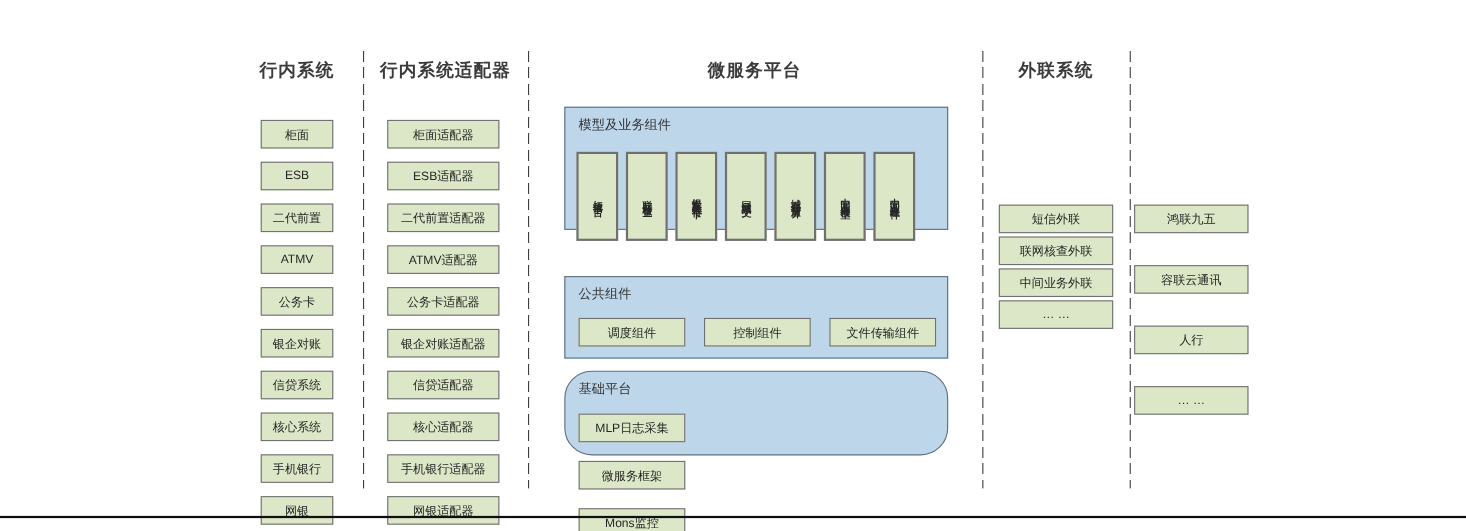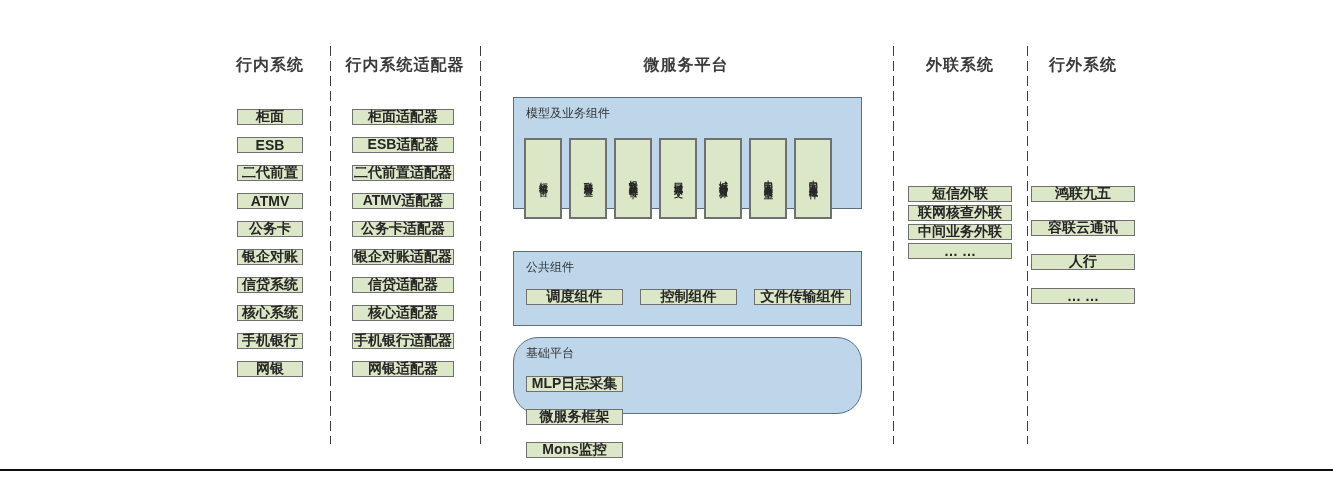--- a/index.html
+++ b/index.html
@@ -13,27 +13,27 @@
     letter-spacing:1px; white-space:nowrap;
   }
   .divider {
     position:absolute; top:46px; height:398px; width:1px;
     background:repeating-linear-gradient(to bottom, var(--divider,#3d3d3d) 0 10px, transparent 10px 15px);
   }
   .vstack { position:absolute; display:flex; flex-direction:column; }
   #col1-list { left:237px; top:109px; width:66px;  gap:12px; }
   #col2-list { left:352px; top:109px; width:102px; gap:12px; }
   #col4-list { left:908px; top:186px; width:104px; gap:3px; }
-  #col5-list { left:1031px; top:186px; width:104px; gap:18px; }
+  #col5-list { left:1031px; top:186px; width:104px; gap:29px; }
   .box {
-    height:16px; box-sizing:border-box; flex:0 0 auto;
+    height:26px; box-sizing:border-box; flex:0 0 auto;
     border:1px solid var(--component-border,#707070);
     background:var(--component-fill,#dbe7c6);
     display:flex; align-items:center; justify-content:center;
-    font-size:14px; font-weight:bold; color:#262626; white-space:nowrap;
+    font-size:11px; font-weight:normal; color:#262626; white-space:nowrap;
   }
   .panel {
     position:absolute; left:513px; width:349px; box-sizing:border-box;
     background:var(--platform-fill,#bdd6ea);
     border:1px solid var(--platform-border,#5c6e7e);
   }
   #panel-model  { top:97px;  height:112px; }
   #panel-common { top:251px; height:75px; }
   #panel-base   { top:337px; height:77px;border-radius:25px; }
   .panel-label { position:absolute; left:12px; top:7px; font-size:12px; color:#333333; }
@@ -59,21 +59,20 @@
 </style>
 </head>
 <body>
 
 <div class="stage">
 
   <div class="col-header" style="left:205px;width:130px">行内系统</div>
   <div class="col-header" style="left:340px;width:130px">行内系统适配器</div>
   <div class="col-header" style="left:586px;width:200px">微服务平台</div>
   <div class="col-header" style="left:895px;width:130px">外联系统</div>
-  <div class="col-header" style="left:1018px;width:130px">行外系统</div>
 
   <div class="divider" style="left:330px"></div>
   <div class="divider" style="left:480px"></div>
   <div class="divider" style="left:893px"></div>
   <div class="divider" style="left:1027px"></div>
 
   <div class="vstack" id="col1-list">
       <div class="box">柜面</div>
       <div class="box">ESB</div>
       <div class="box">二代前置</div>

